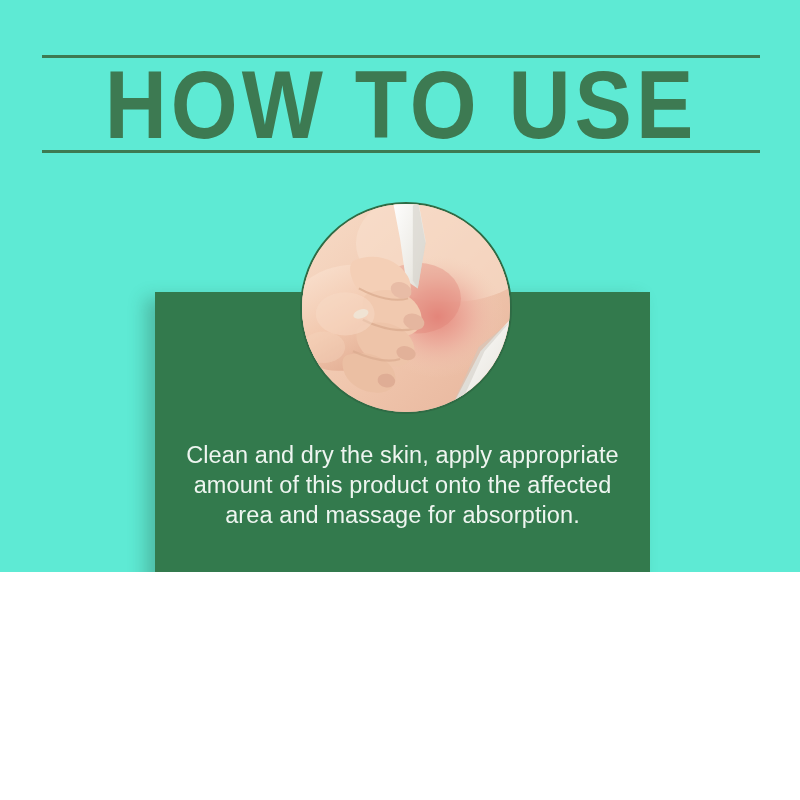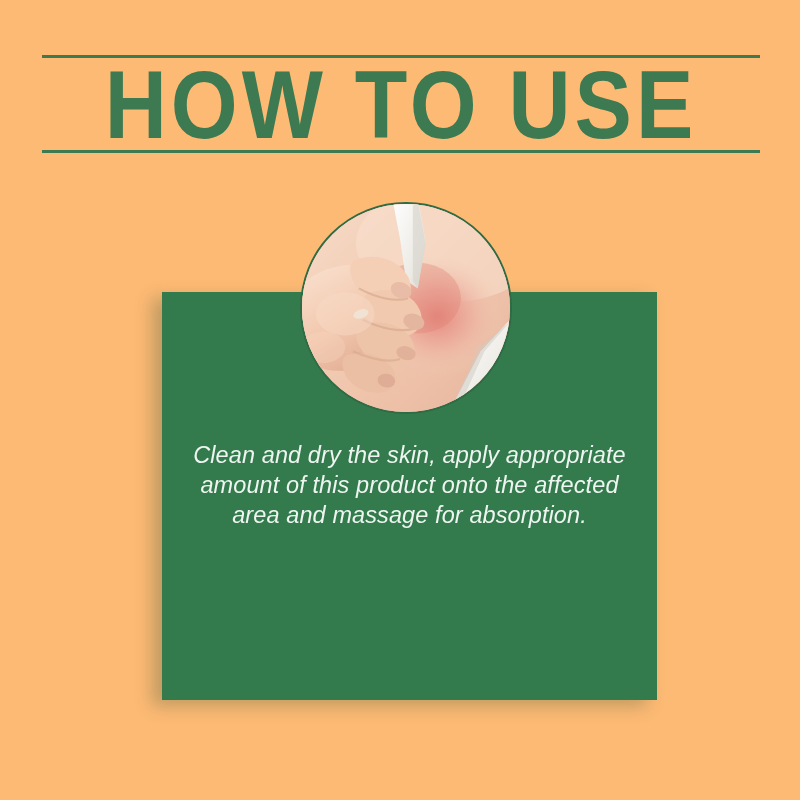--- a/index.html
+++ b/index.html
@@ -9,22 +9,22 @@
   body {
     width: 800px;
     height: 800px;
     overflow: hidden;
     font-family: "Liberation Sans", sans-serif;
   }
 
   #poster {
     position: relative;
     width: 800px;
-    height: 800px;
-    background: #fdba74;
+    height: 572px;
+    background: #5eead4;
     overflow: hidden;
   }
 
   
   #header-block {
     position: absolute;
     left: 42px;
     top: 55px;
     width: 718px;
     height: 98px;
@@ -55,27 +55,26 @@
     color: #3d7a52;
     transform: scaleY(1.12);
     transform-origin: center center;
     white-space: nowrap;
     user-select: none;
   }
 
   
   #info-card {
     position: absolute;
-    left: 162px;
+    left: 155px;
     top: 292px;
     width: 495px;
     height: 408px;
     background: #337a4d;
     box-shadow: -10px 6px 16px rgba(40, 75, 55, 0.28);
-    font-style: italic;
   }
 
   #instruction-text {
     position: absolute;
     left: 28px;
     top: 148px;
     width: 439px;
     text-align: center;
     font-family: "Liberation Sans", sans-serif;
     font-size: 23.5px;

